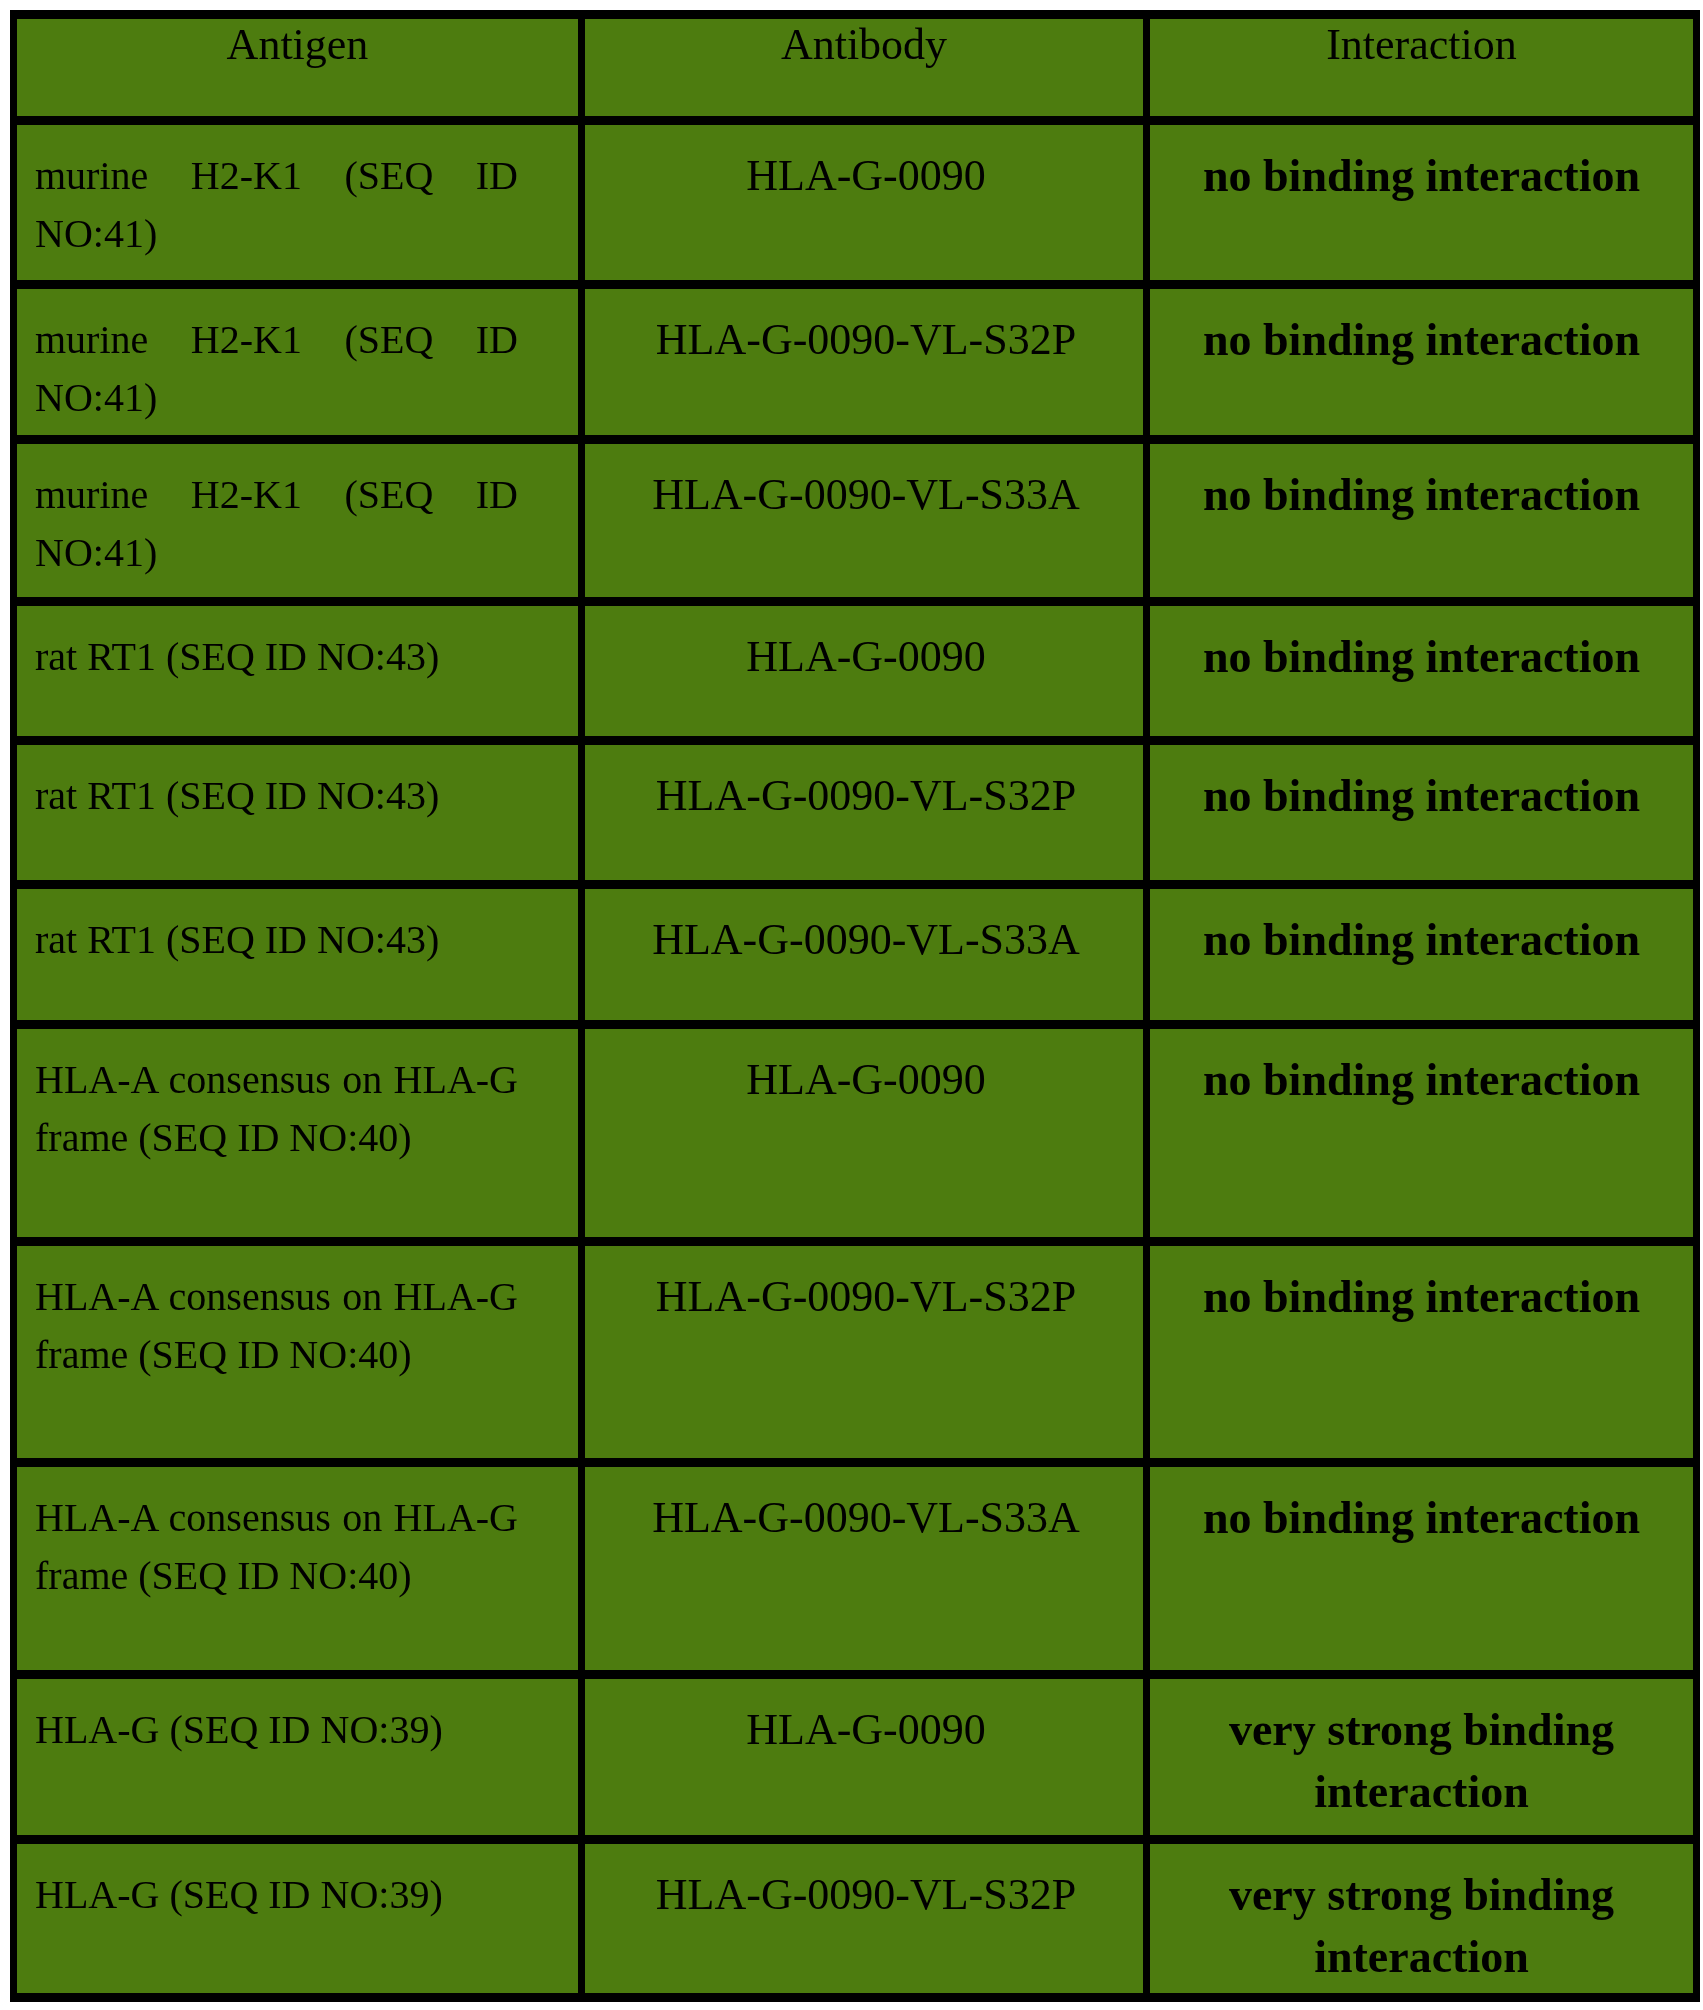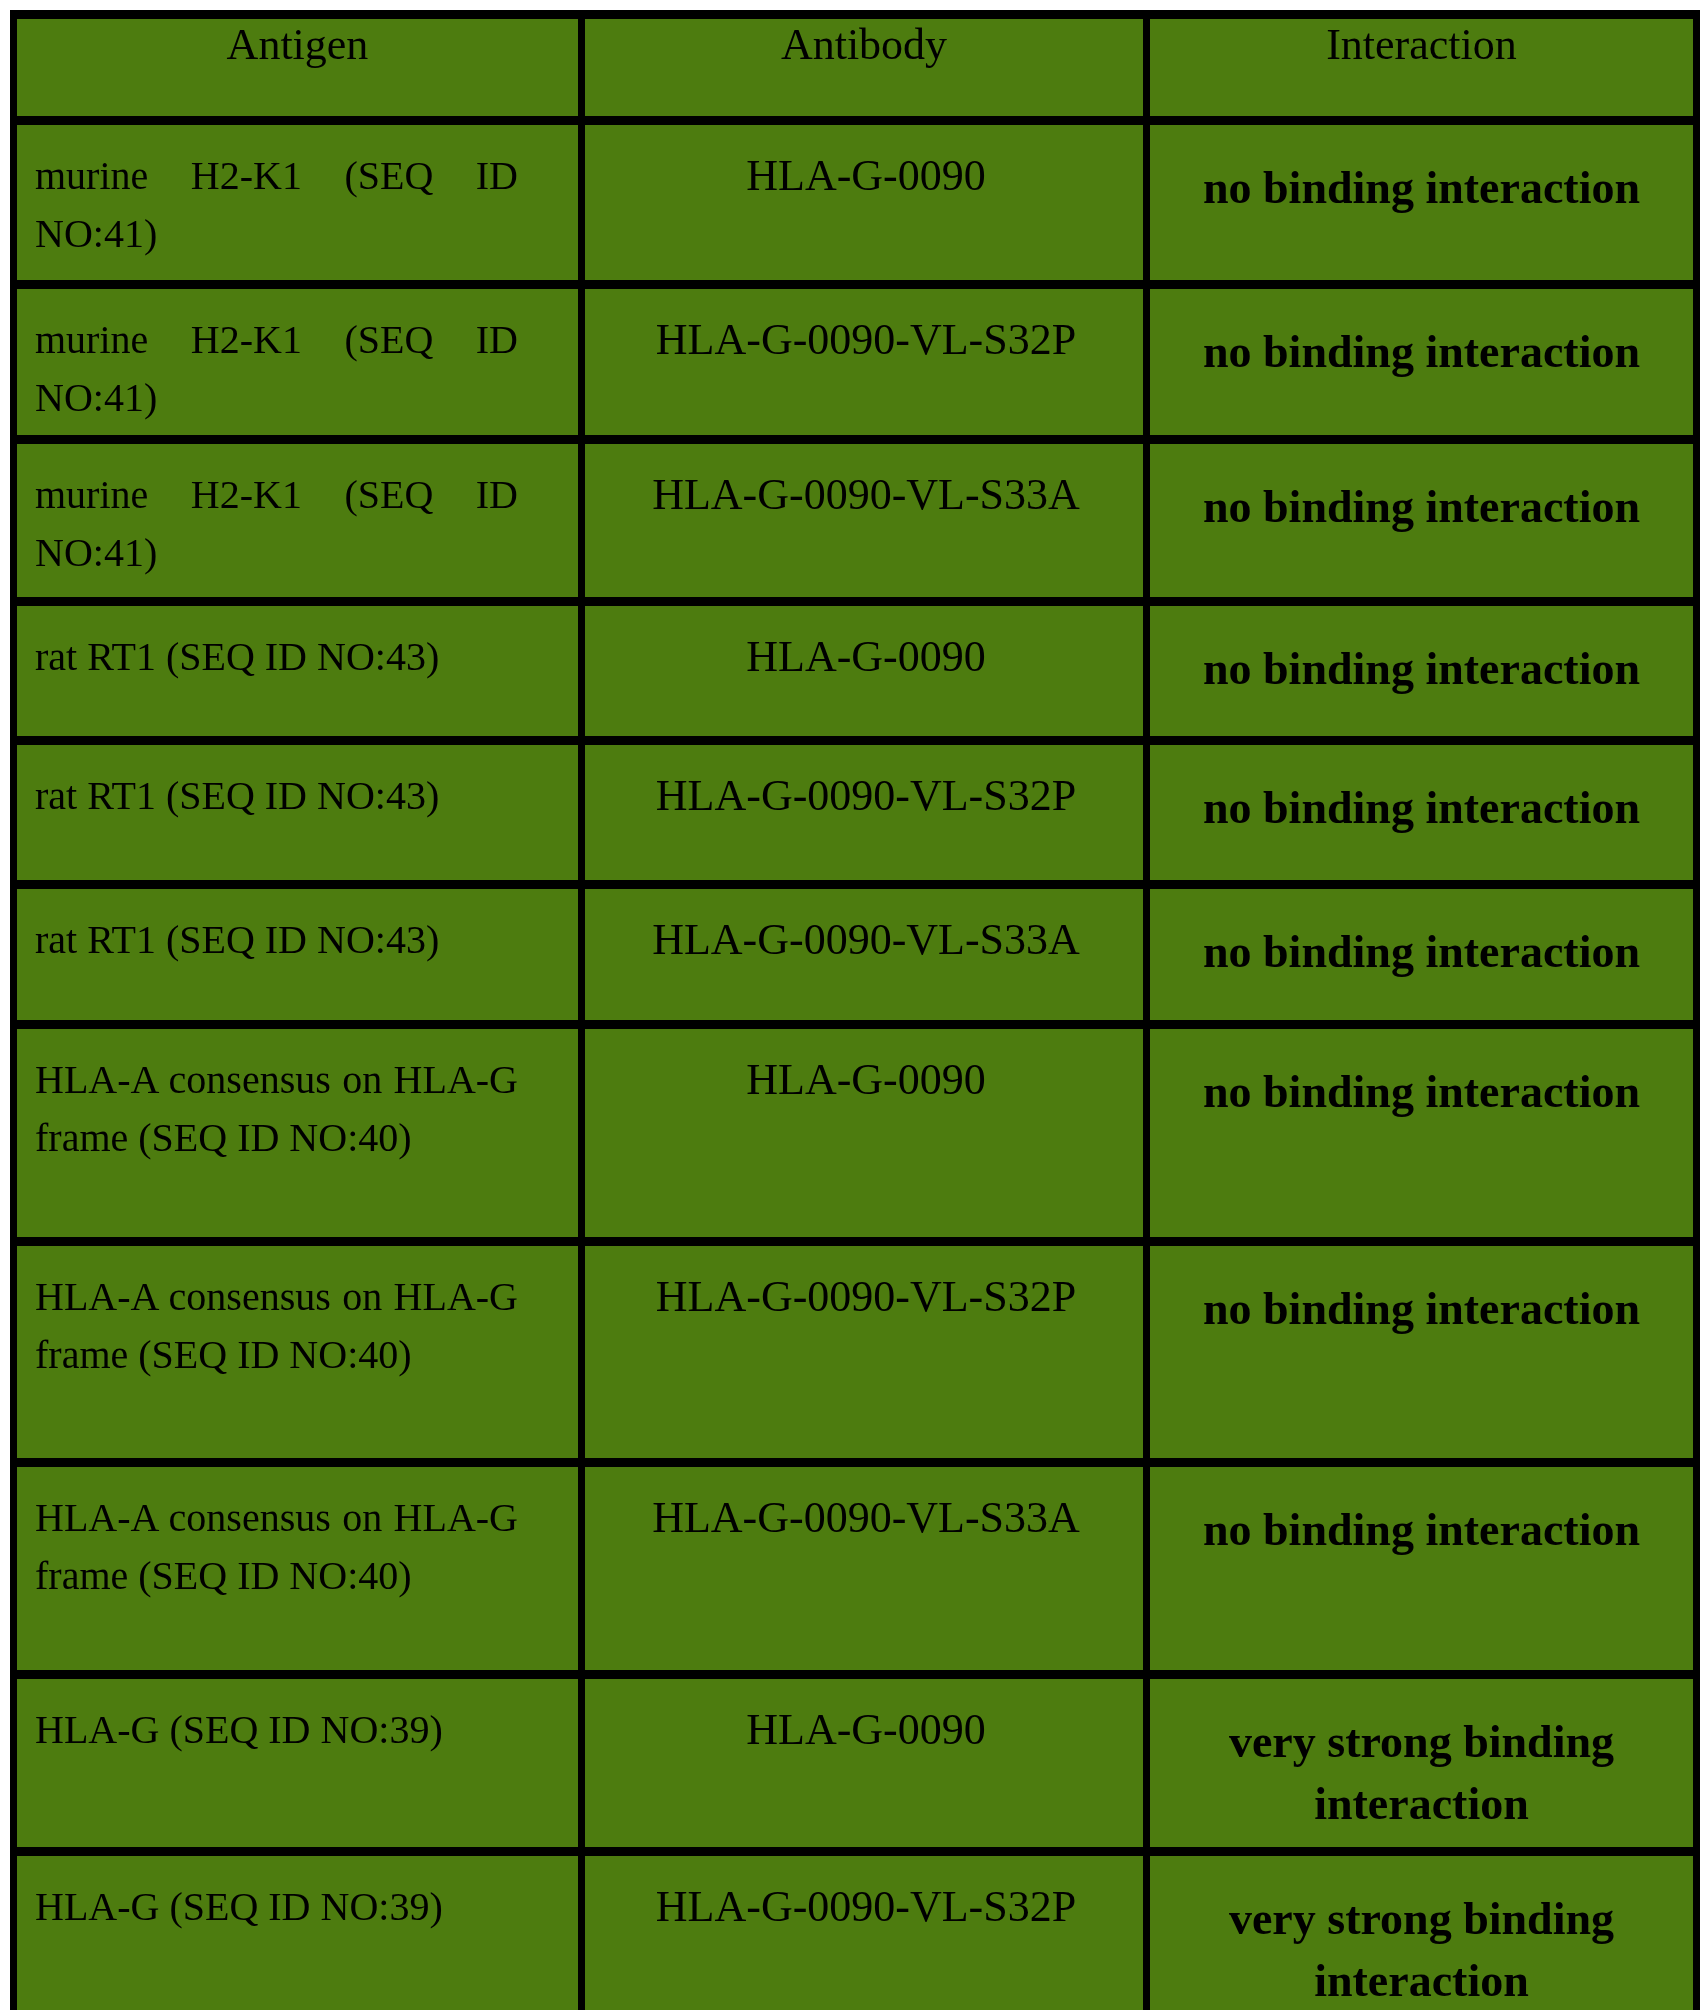--- a/index.html
+++ b/index.html
@@ -54,21 +54,21 @@
   td.interaction-cell {
     text-align: center;
     font-weight: bold;
     font-size: 46px;
     line-height: 62px;
     padding: 20px 0 0 0;
   }
   td.interaction-cell .interaction-text {
     display: block;
     max-width: 500px;
-    margin: 12px auto;
+    margin: 0 auto;
   }
 </style>
 </head>
 <body>
 
 <div class="page">
   <table class="binding-table">
     <colgroup>
       <col style="width:568px">
       <col style="width:565px">

